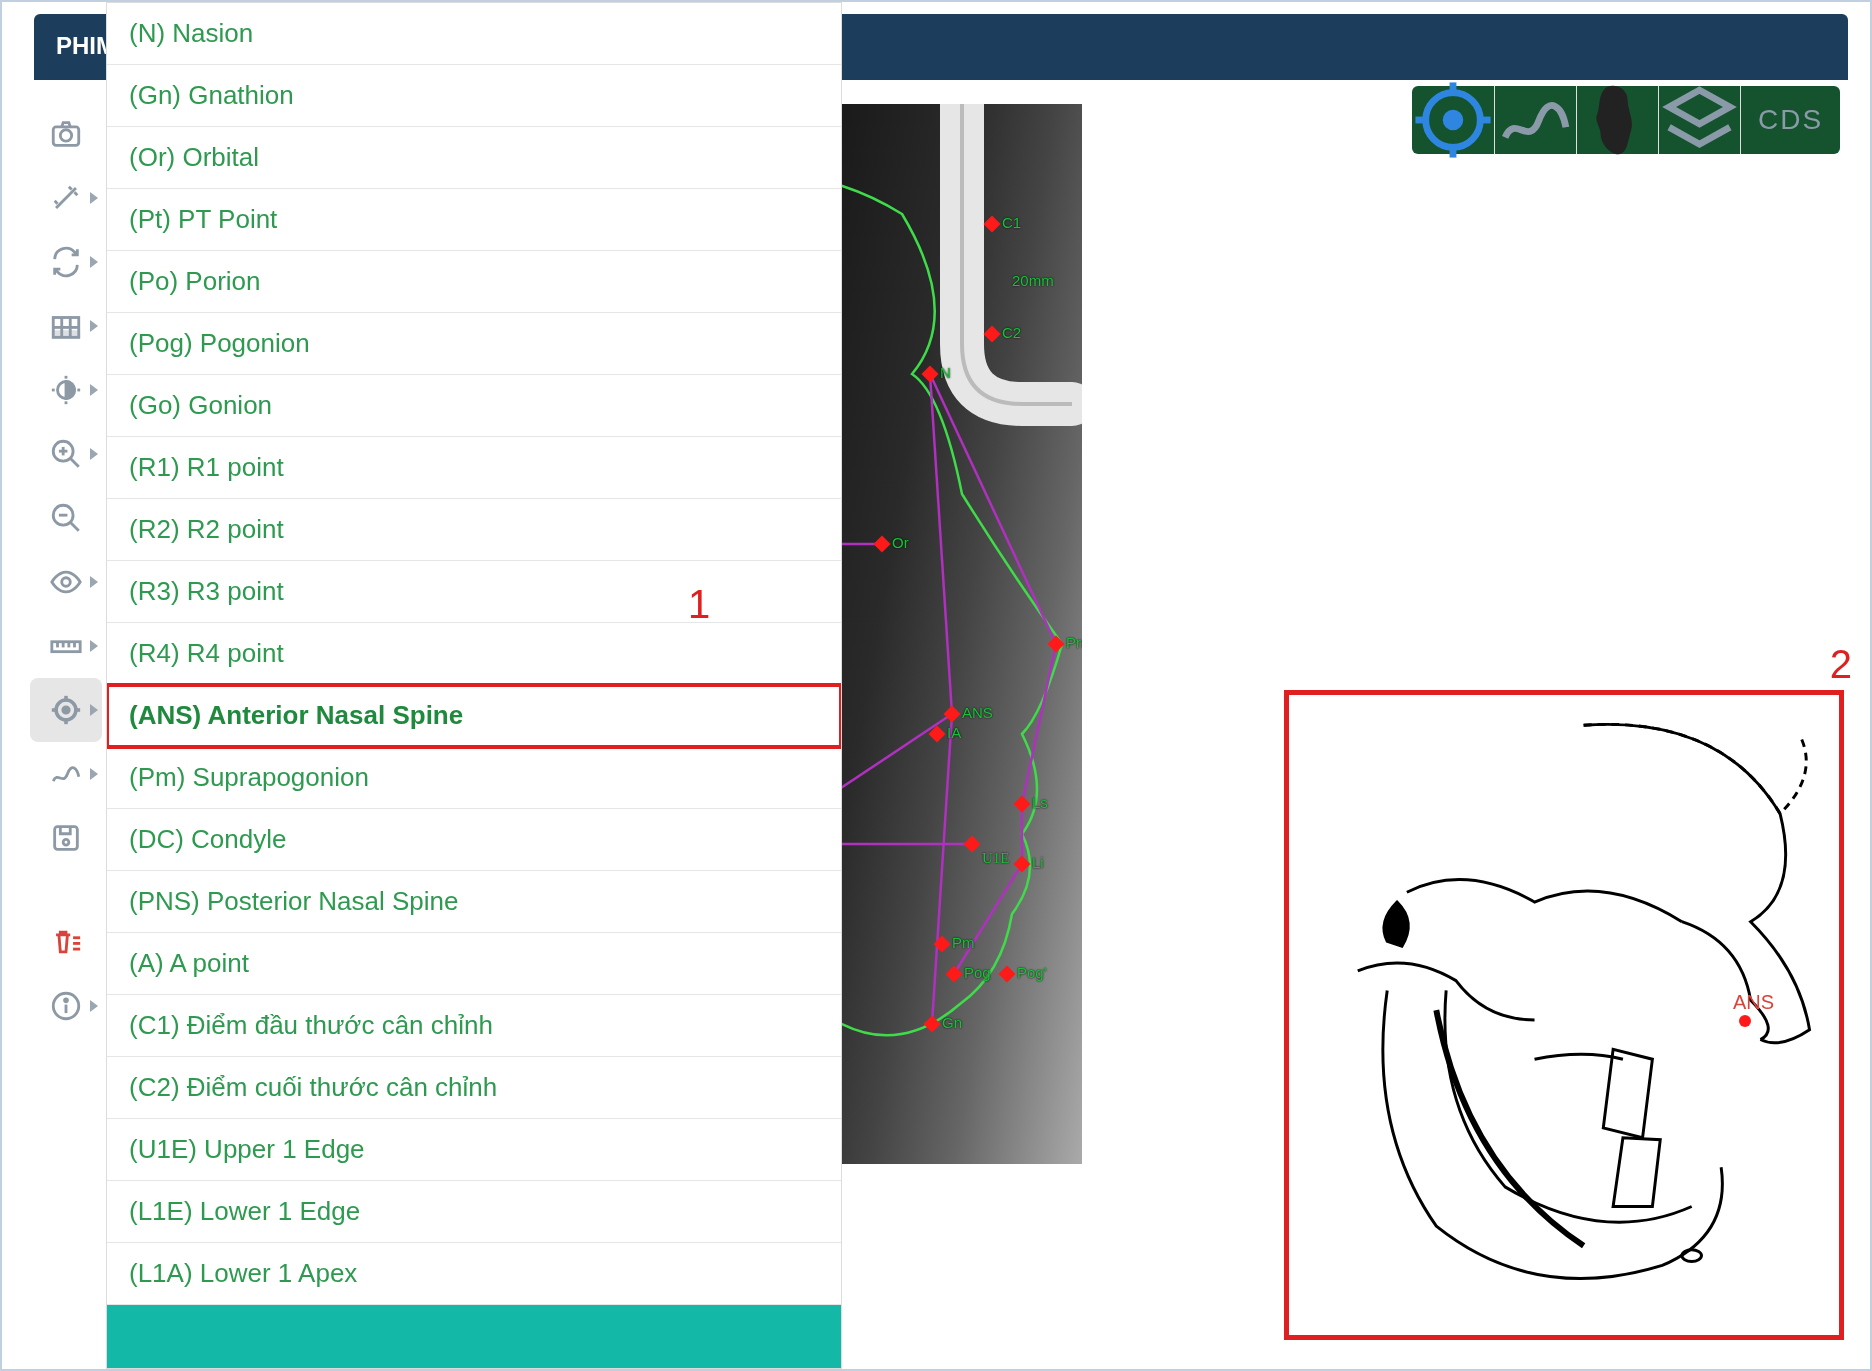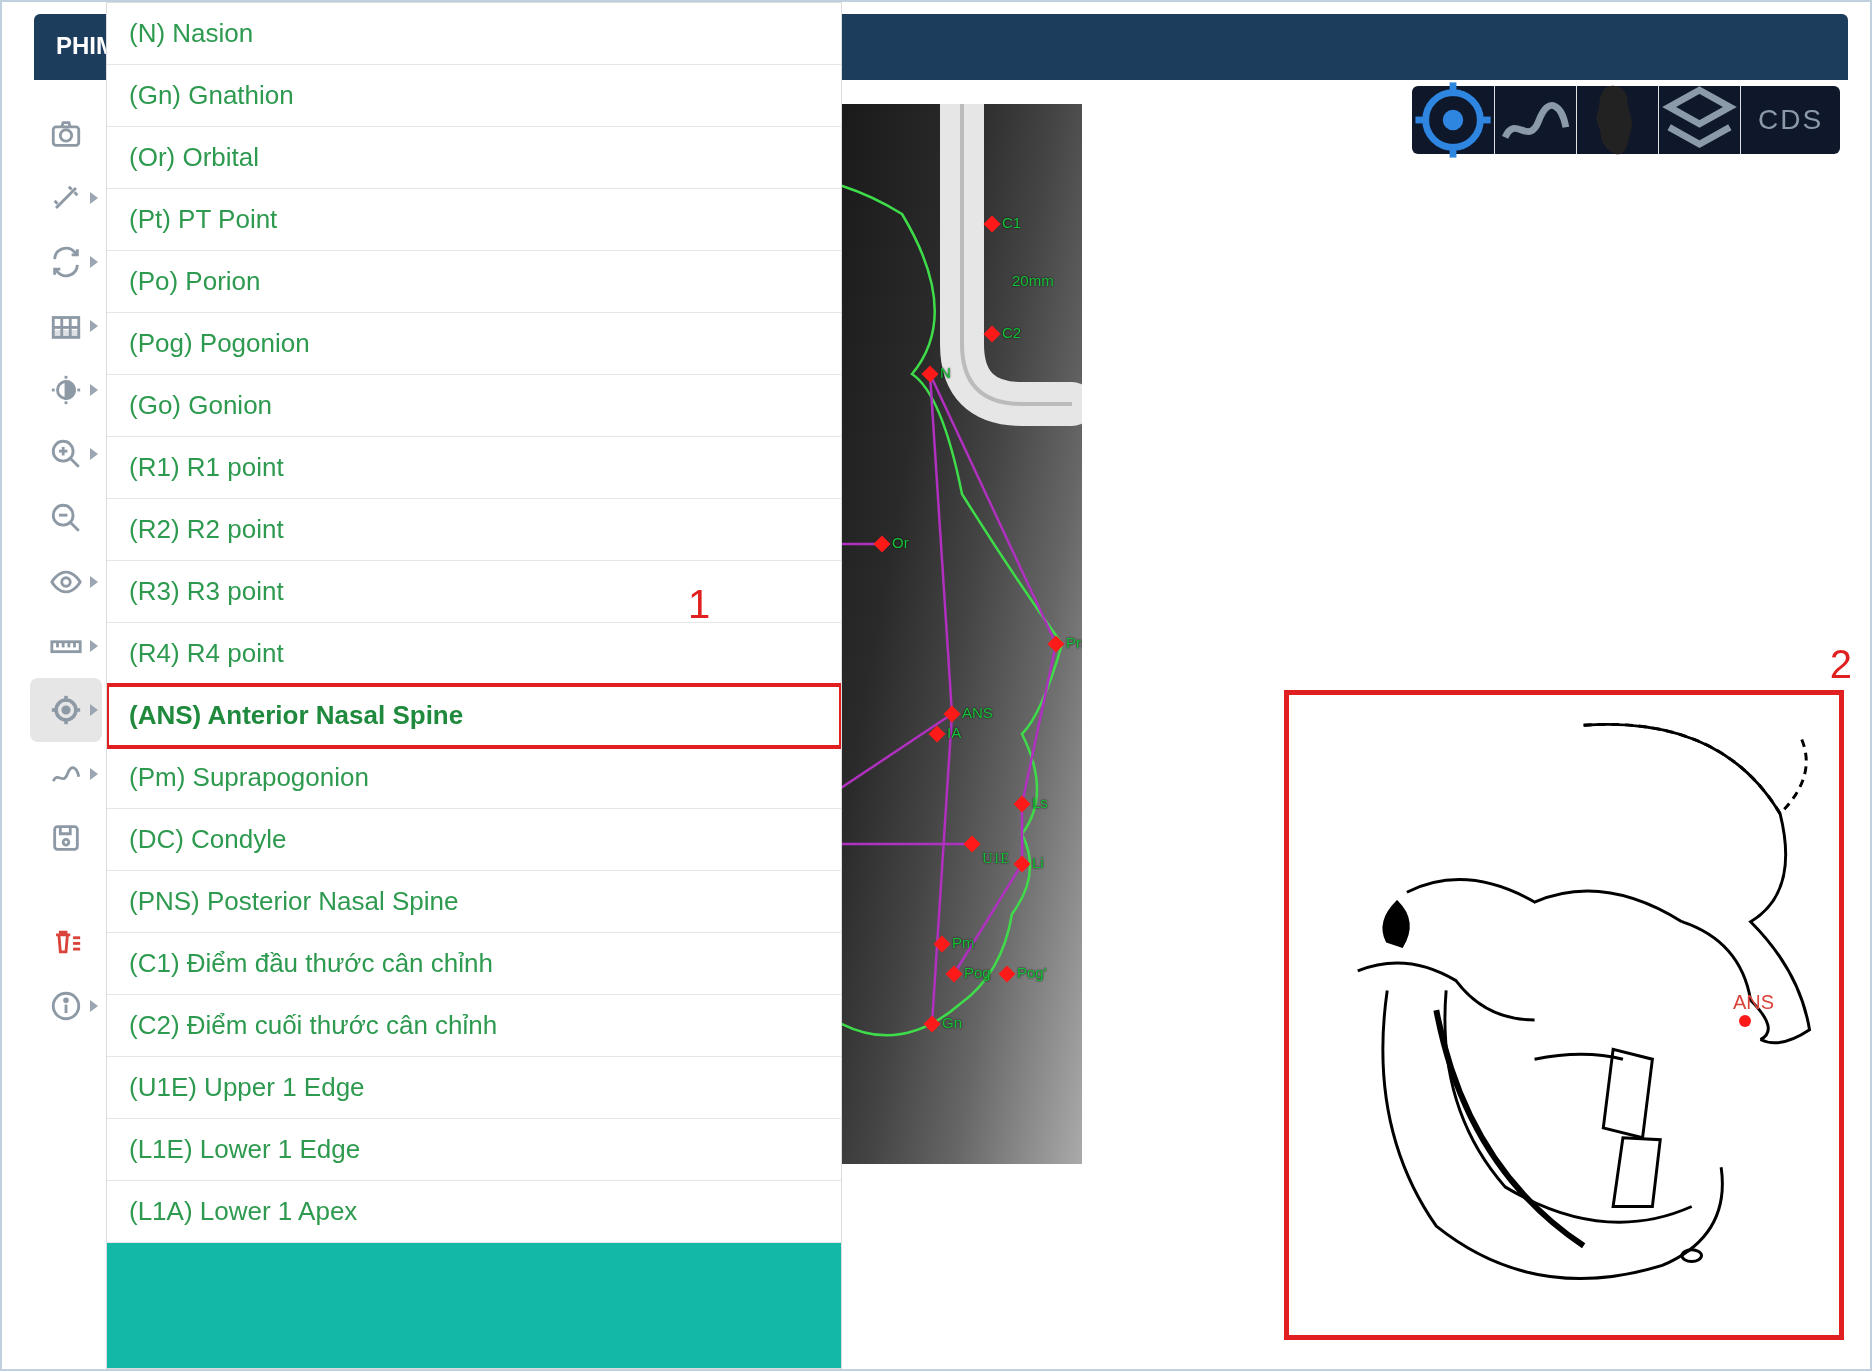--- a/index.html
+++ b/index.html
@@ -26,21 +26,21 @@
     font-size: 24px;
     padding: 18px 22px;
   }
   .toolbar-right {
     position: absolute;
     right: 30px; top: 84px;
     height: 68px;
     display: flex;
     align-items: flex-end;
     z-index: 6;
-    background: #0f172a;
+    background: #14532d;
     border-radius: 6px;
   }
   .toolbar-right .tbtn {
     width: 82px; height: 68px;
     display: flex; align-items: center; justify-content: center;
     border-left: 1px solid #e0e0e0;
     cursor: pointer;
     font-size: 28px;
     color: #8a9aa8;
   }
@@ -326,20 +326,21 @@
       <div class="dd-item">(Pog) Pogonion</div>
       <div class="dd-item">(Go) Gonion</div>
       <div class="dd-item">(R1) R1 point</div>
       <div class="dd-item">(R2) R2 point</div>
       <div class="dd-item">(R3) R3 point</div>
       <div class="dd-item">(R4) R4 point</div>
       <div class="dd-item selected">(ANS) Anterior Nasal Spine</div>
       <div class="dd-item">(Pm) Suprapogonion</div>
       <div class="dd-item">(DC) Condyle</div>
       <div class="dd-item">(PNS) Posterior Nasal Spine</div>
+      <div class="dd-item">(A) A point</div>
       <div class="dd-item">(C1) Điểm đầu thước cân chỉnh</div>
       <div class="dd-item">(C2) Điểm cuối thước cân chỉnh</div>
       <div class="dd-item">(U1E) Upper 1 Edge</div>
       <div class="dd-item">(L1E) Lower 1 Edge</div>
       <div class="dd-item">(L1A) Lower 1 Apex</div>
     </div>
 </div>
 
 <div class="annotation-1">1</div>
 

